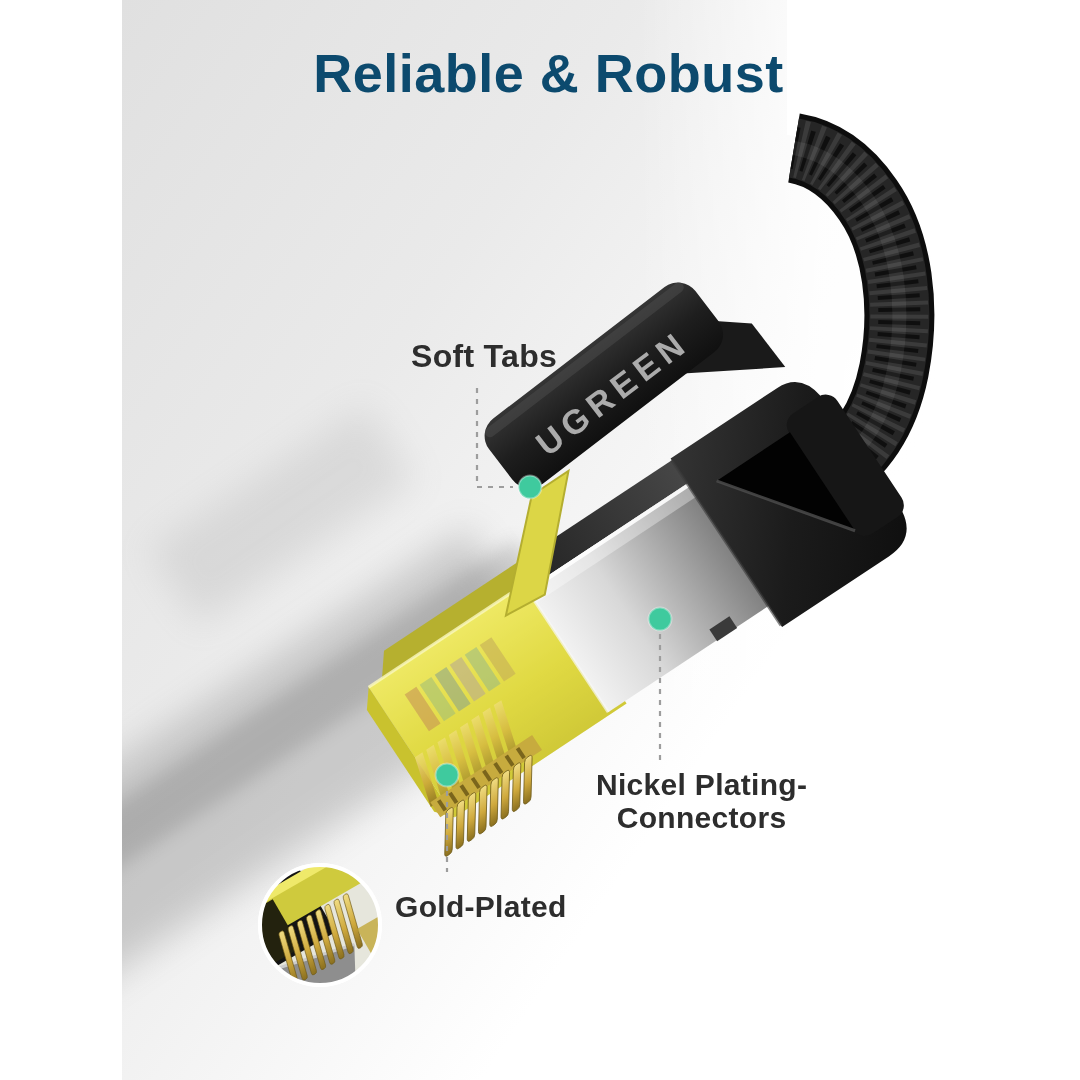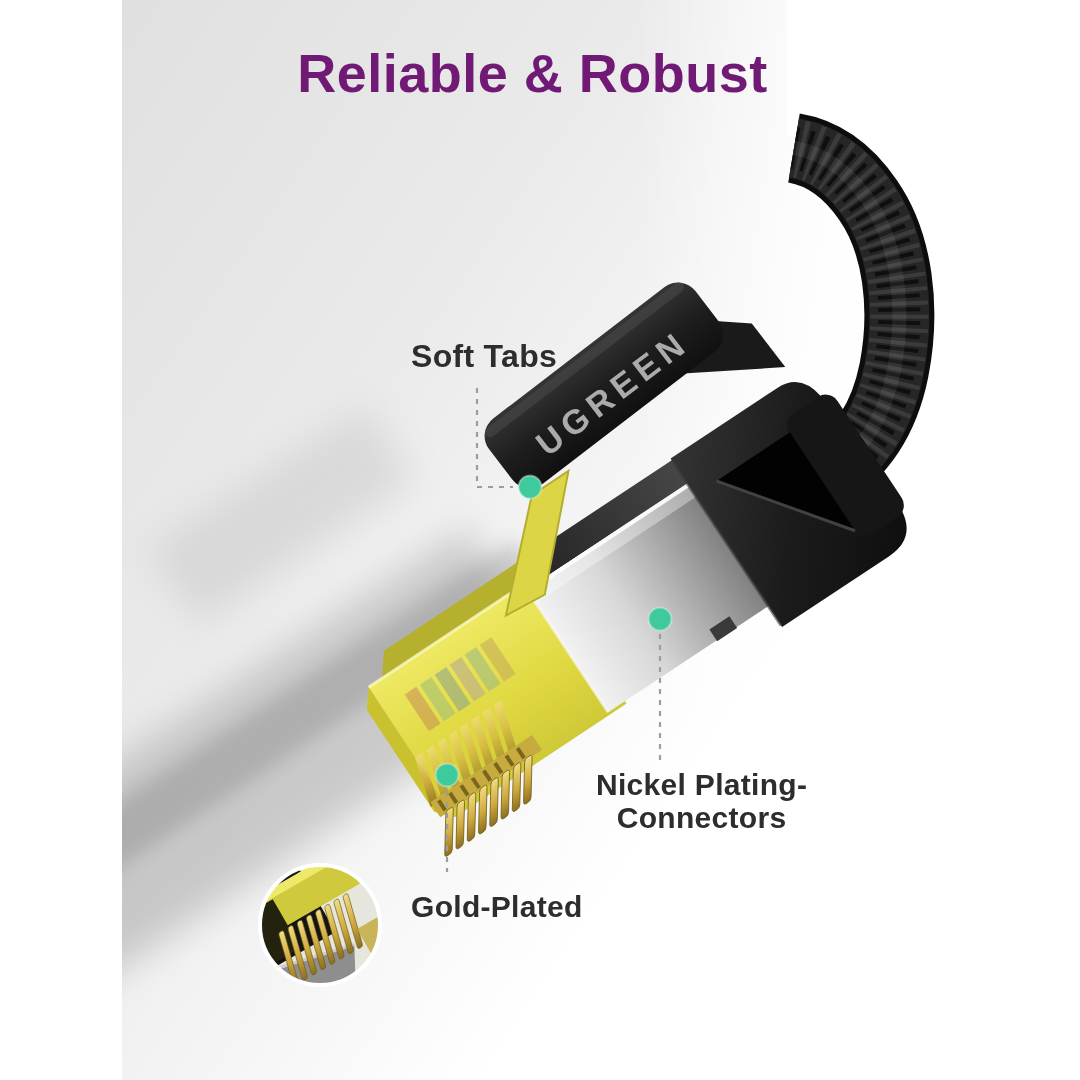--- a/index.html
+++ b/index.html
@@ -1,25 +1,25 @@
 <!DOCTYPE html>
 <html><head>
 <meta charset="utf-8">
 <style>
   html,body{margin:0;padding:0;background:#ffffff;width:1080px;height:1080px;overflow:hidden;
             font-family:"Liberation Sans","DejaVu Sans",sans-serif;}
   .stage{position:relative;width:1080px;height:1080px;background:#ffffff;}
   .photo-svg{position:absolute;left:122px;top:0;width:833px;height:1080px;display:block;}
-  .page-title{position:absolute;left:116px;top:42px;width:833px;margin:0;
-              text-align:center;font-size:54px;font-weight:700;color:#701a75;letter-spacing:0.5px;}
+  .page-title{position:absolute;left:132px;top:42px;width:833px;margin:0;
+              text-align:center;font-size:54px;font-weight:700;color:#0c4a6e;letter-spacing:0.5px;}
   .callout{position:absolute;font-weight:700;color:#2d2d2d;letter-spacing:0.3px;}
   .callout .line{display:block;}
   .callout-soft{left:411px;top:338px;font-size:32px;}
   .callout-nickel{left:596px;top:768px;font-size:30px;line-height:33px;text-align:center;}
-  .callout-gold{left:411px;top:889px;font-size:30px;line-height:36px;}
+  .callout-gold{left:395px;top:889px;font-size:30px;line-height:36px;}
 </style>
 </head>
 <body>
 
 <div class="stage">
 
   <svg class="photo-svg" viewBox="0 0 833 1080" xmlns="http://www.w3.org/2000/svg">
     <defs>
       <linearGradient id="wallCorner" x1="0" y1="0" x2="0.9" y2="0.8">
         <stop offset="0" stop-color="#e0e0e0"></stop>

